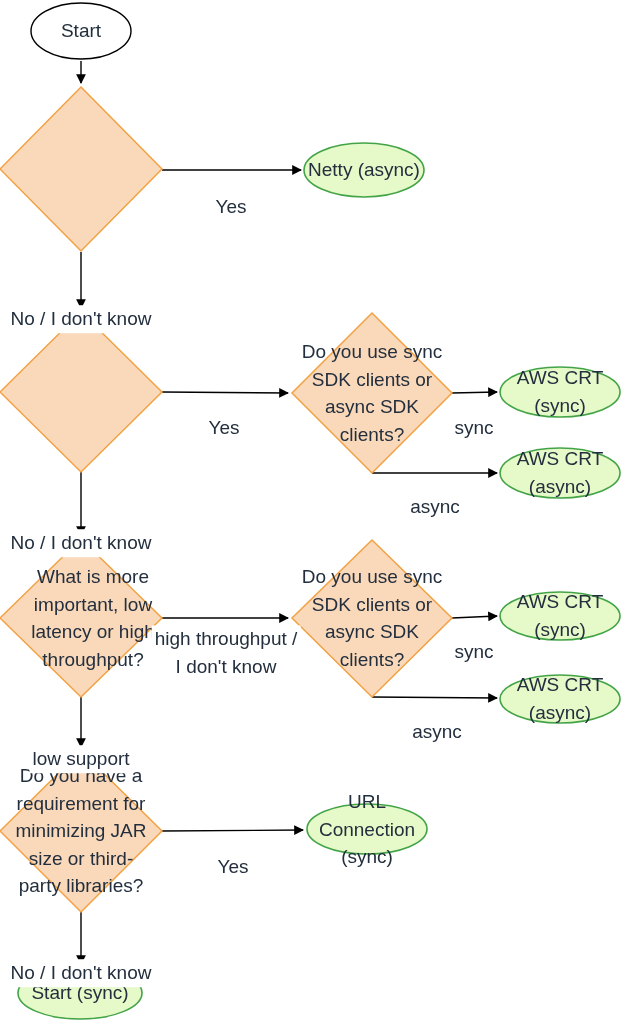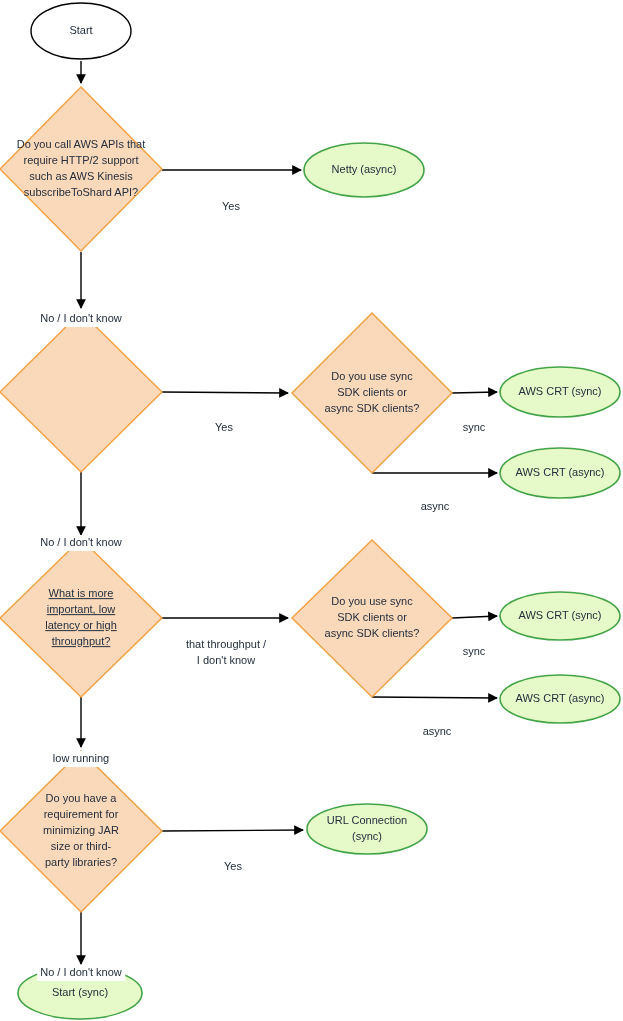--- a/index.html
+++ b/index.html
@@ -14,21 +14,21 @@
   }
   #wires { position: absolute; left: 0; top: 0; width: 623px; height: 1021px; }
   .decision { fill: var(--decision-fill); stroke: var(--decision-stroke); stroke-width: 1.5; }
   .result   { fill: var(--result-fill);   stroke: var(--result-stroke);   stroke-width: 1.6; }
   .terminal { fill: var(--start-fill);    stroke: var(--start-stroke);    stroke-width: 1.4; }
   .wire     { stroke: var(--line); stroke-width: 1.4; fill: none; }
   .node-label, .edge-label {
     position: absolute;
     transform: translate(-50%, -50%);
     text-align: center;
-    font-size: 11px;
+    font-size: 19px;
     line-height: 1.45;
     white-space: pre-line;
     color: var(--text);
   }
   .edge-label {
     background: var(--page-bg);
     padding: 0 3px;
     white-space: nowrap;
     margin-top: 36px;
   }
@@ -70,31 +70,27 @@
     <polygon class="decision" points="81,539 162,618 81,697 0,618"></polygon>
     <polygon class="decision" points="372,540 452,618 372,697 292,618"></polygon>
     <ellipse class="result" cx="560" cy="616" rx="60" ry="24"></ellipse>
     <ellipse class="result" cx="560" cy="699" rx="60" ry="24"></ellipse>
     <polygon class="decision" points="81,751 162,831 81,912 0,831"></polygon>
     <ellipse class="result" cx="367" cy="829" rx="60" ry="25"></ellipse>
     <ellipse class="result" cx="80" cy="993" rx="62" ry="26"></ellipse>
   </svg>
 
   <div class="node-label" style="left:81px; top:31px; width:90px;">Start</div>
-  <div class="node-label" style="left:81px; top:169px; width:160px;">Do you call AWS APIs that
-require HTTP/2 support
-such as AWS Kinesis
-subscribeToShard API?</div>
   <div class="node-label" style="left:364px; top:170px; width:134px;">Netty (async)</div>
   <div class="node-label" style="left:372px; top:393px; width:150px;">Do you use sync
 SDK clients or
 async SDK clients?</div>
   <div class="node-label" style="left:560px; top:392px; width:118px;">AWS CRT (sync)</div>
   <div class="node-label" style="left:560px; top:473px; width:118px;">AWS CRT (async)</div>
-  <div class="node-label" style="left:81px; top:618px; width:145px;text-decoration:underline;">What is more
+  <div class="node-label" style="left:93px; top:618px; width:145px;">What is more
 important, low
 latency or high
 throughput?</div>
   <div class="node-label" style="left:372px; top:618px; width:150px;">Do you use sync
 SDK clients or
 async SDK clients?</div>
   <div class="node-label" style="left:560px; top:616px; width:118px;">AWS CRT (sync)</div>
   <div class="node-label" style="left:560px; top:699px; width:118px;">AWS CRT (async)</div>
   <div class="node-label" style="left:81px; top:831px; width:145px;">Do you have a
 requirement for
@@ -104,21 +100,21 @@
   <div class="node-label" style="left:367px; top:829px; width:130px;">URL Connection
 (sync)</div>
   <div class="node-label" style="left:80px; top:993px; width:120px;">Start (sync)</div>
 
   <div class="edge-label" style="left:231px; top:171px;">Yes</div>
   <div class="edge-label" style="left:81px;  top:283px;">No / I don't know</div>
   <div class="edge-label" style="left:224px; top:392px;">Yes</div>
   <div class="edge-label" style="left:474px; top:392px;">sync</div>
   <div class="edge-label" style="left:435px; top:471px;">async</div>
   <div class="edge-label" style="left:81px;  top:507px;">No / I don't know</div>
-  <div class="edge-label two-line" style="left:226px; top:617px;">that throughput /
+  <div class="edge-label two-line" style="left:226px; top:617px;">high throughput /
 I don't know</div>
   <div class="edge-label" style="left:474px; top:616px;">sync</div>
   <div class="edge-label" style="left:437px; top:696px;">async</div>
-  <div class="edge-label" style="left:81px;  top:723px;">low running</div>
+  <div class="edge-label" style="left:81px;  top:723px;">low support</div>
   <div class="edge-label" style="left:233px; top:831px;">Yes</div>
   <div class="edge-label" style="left:81px;  top:937px;">No / I don't know</div>
 
 </div>
 
 </body></html>

